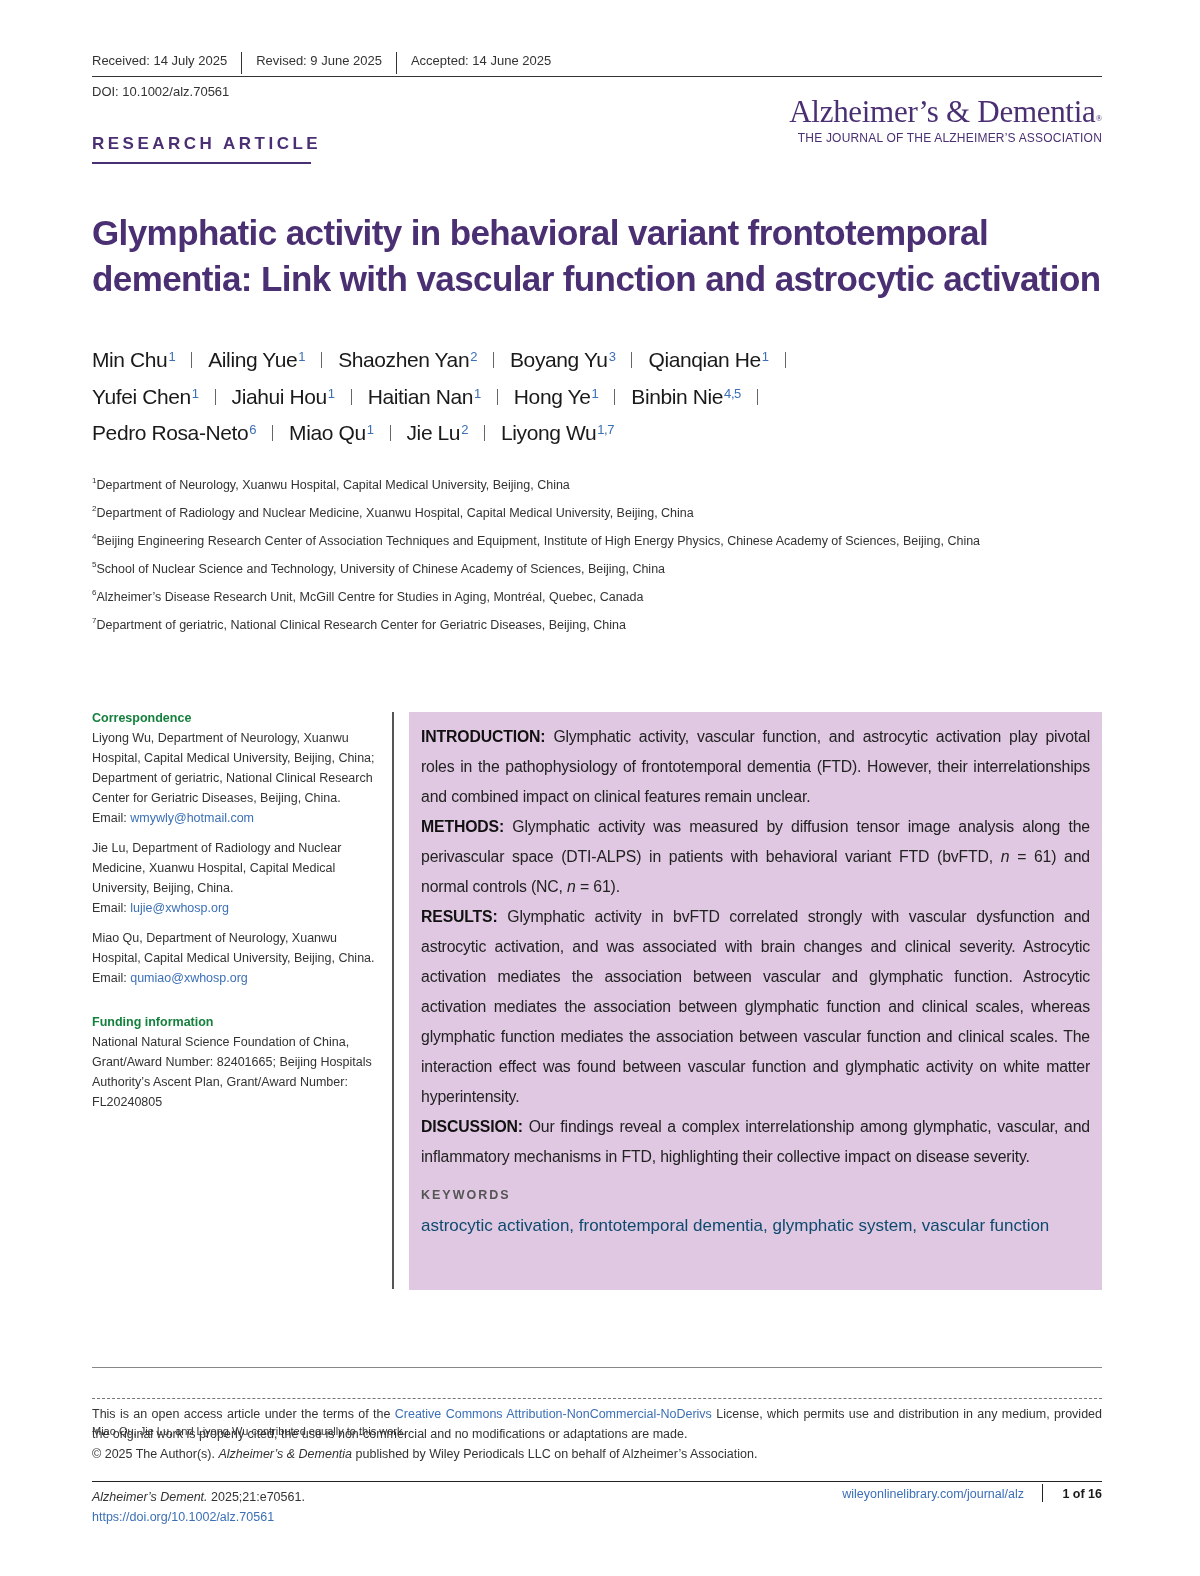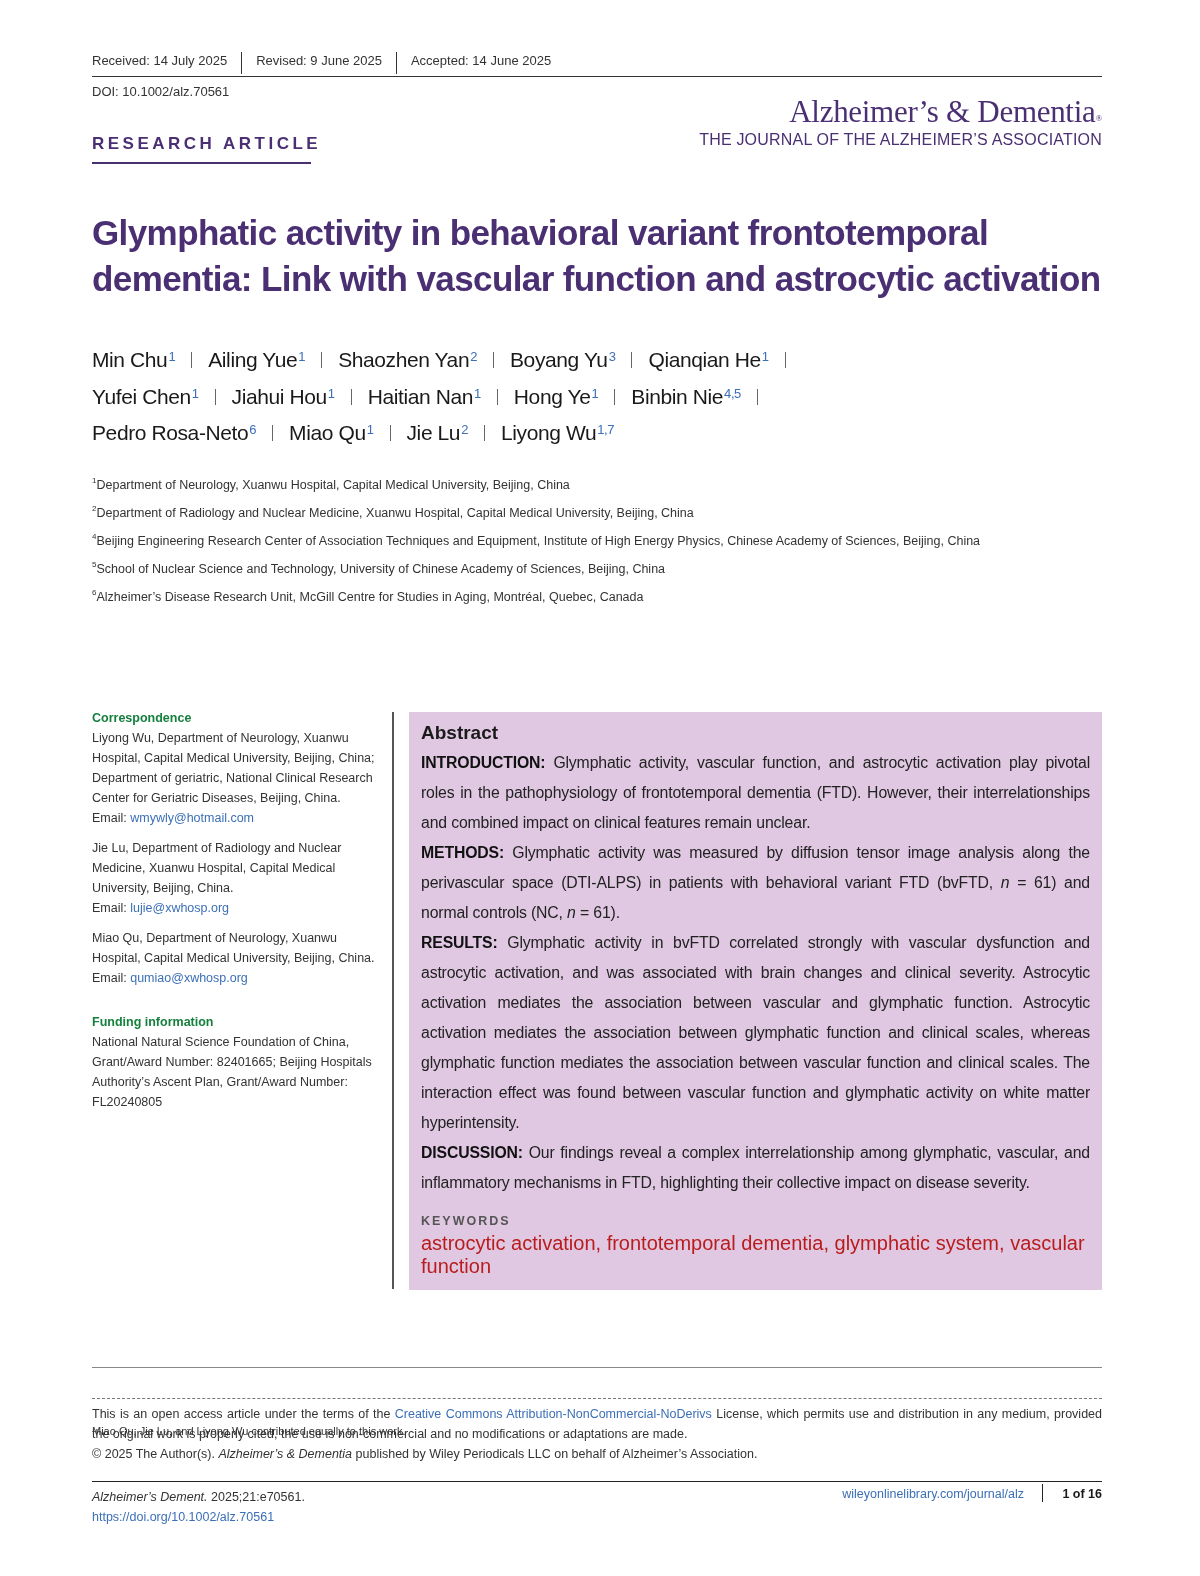--- a/index.html
+++ b/index.html
@@ -14,21 +14,21 @@
     .dates span { padding-right: 14px; line-height: 18px; }
     .dates .sep { border-left: 1px solid #333; height: 22px; margin-right: 14px; padding: 0; }
     .doi { position: absolute; left: 92px; top: 84px; font-size: 13px; color: #333; }
 
     .article-type { position: absolute; left: 92px; top: 134px; font-size: 17px; font-weight: bold; letter-spacing: 3.5px; color: #4a2f73; }
     .article-type-rule { position: absolute; left: 92px; top: 162px; width: 219px; height: 2px; background: #4a2f73; }
 
     .journal-logo { position: absolute; right: 98px; top: 96px; text-align: right; }
     .journal-name { font-family: "Liberation Serif", "DejaVu Serif", serif; font-size: 31px; color: #4a2f73; letter-spacing: -0.3px; line-height: 32px; }
     .journal-name sup { font-size: 9px; vertical-align: top; position: relative; top: 6px; }
-    .journal-sub { font-size: 16px; color: #4a2f73; letter-spacing: 0.2px; margin-top: 3px; }
+    .journal-sub { font-size: 12px; color: #4a2f73; letter-spacing: 0.2px; margin-top: 3px; }
 
     .title { position: absolute; left: 92px; top: 210px; width: 1020px; font-size: 35px; font-weight: bold; color: #4a2f73; line-height: 46px; letter-spacing: -0.6px; }
 
     
     .authors { position: absolute; left: 92px; top: 342px; width: 1010px; font-size: 21px; line-height: 36.5px; color: #1a1a1a; letter-spacing: -0.4px; }
     .author-row { display: flex; align-items: center; white-space: nowrap; }
     .author { display: inline-flex; align-items: flex-start; }
     .author sup { font-size: 13px; color: #3b6fb6; margin-left: 1px; position: relative; top: -3px; }
     .author-sep { display: inline-block; width: 1px; height: 16px; background: #666; margin: 0 16px; }
 
@@ -42,21 +42,21 @@
     .left-col .block { margin-bottom: 10px; }
     .left-col .gap { height: 14px; }
     .col-divider { position: absolute; left: 392px; top: 712px; width: 2px; height: 577px; background: #555; }
 
     
     .abstract { position: absolute; left: 409px; top: 712px; width: 693px; height: 578px; background: #e0c8e2; padding: 10px 12px 0 12px; }
     .abstract h2 { font-size: 19px; font-weight: bold; color: #1a1a1a; margin-bottom: 4px; }
     .abstract p { font-size: 15.8px; line-height: 30px; color: #222; text-align: justify; letter-spacing: -0.15px; }
     .abstract p b { color: #111; }
     .keywords-head { margin-top: 16px; font-size: 12.5px; letter-spacing: 2px; color: #555; font-weight: bold; }
-    .keywords { font-size: 20px; color: #b91c1c; margin-top: 4px; }
+    .keywords { font-size: 17px; color: #0c4a6e; margin-top: 14px; }
 
     
     .foot-rule { position: absolute; left: 92px; top: 1367px; width: 1010px; height: 1px; background: #888; }
     .equal-contrib { position: absolute; left: 92px; top: 1425px; font-size: 11px; color: #333; }
     .dash-rule { position: absolute; left: 92px; top: 1398px; width: 1010px; border-top: 1px dashed #777; }
     .license { position: absolute; left: 92px; top: 1404px; width: 1010px; font-size: 12.5px; line-height: 20px; color: #333; text-align: justify; }
 
     .bottom-rule { position: absolute; left: 92px; top: 1481px; width: 1010px; height: 1px; background: #222; }
     .citation { position: absolute; left: 92px; top: 1487px; font-size: 12.5px; line-height: 20px; color: #333; }
     .citation i { }
@@ -165,20 +165,21 @@
         </span>
     </div>
   </div>
 
   <div class="affils">
     <div class="affil"><sup>1</sup><span>Department of Neurology, Xuanwu Hospital, Capital Medical University, Beijing, China</span></div>
     <div class="affil"><sup>2</sup><span>Department of Radiology and Nuclear Medicine, Xuanwu Hospital, Capital Medical University, Beijing, China</span></div>
     <div class="affil"><sup>4</sup><span>Beijing Engineering Research Center of Association Techniques and Equipment, Institute of High Energy Physics, Chinese Academy of Sciences, Beijing, China</span></div>
     <div class="affil"><sup>5</sup><span>School of Nuclear Science and Technology, University of Chinese Academy of Sciences, Beijing, China</span></div>
     <div class="affil"><sup>6</sup><span>Alzheimer’s Disease Research Unit, McGill Centre for Studies in Aging, Montréal, Quebec, Canada</span></div>
+    <div class="affil"><sup>7</sup><span>Department of geriatric, National Clinical Research Center for Geriatric Diseases, Beijing, China</span></div>
   </div>
 
   <div class="left-col">
     <div class="head">Correspondence</div>
     <div class="block">
       <span>Liyong Wu, Department of Neurology, Xuanwu Hospital, Capital Medical University, Beijing, China; Department of geriatric, National Clinical Research Center for Geriatric Diseases, Beijing, China.</span><br>
       <span>Email: </span><a>wmywly@hotmail.com</a>
     </div>
     <div class="block">
       <span>Jie Lu, Department of Radiology and Nuclear Medicine, Xuanwu Hospital, Capital Medical University, Beijing, China.</span><br>
@@ -188,21 +189,20 @@
       <span>Miao Qu, Department of Neurology, Xuanwu Hospital, Capital Medical University, Beijing, China.</span><br>
       <span>Email: </span><a>qumiao@xwhosp.org</a>
     </div>
     <div class="gap"></div>
     <div class="head">Funding information</div>
     <div>National Natural Science Foundation of China, Grant/Award Number: 82401665; Beijing Hospitals Authority’s Ascent Plan, Grant/Award Number: FL20240805</div>
   </div>
   <div class="col-divider"></div>
 
   <div class="abstract">
-    <h2>Abstract</h2>
     <p><b>INTRODUCTION:</b><span> Glymphatic activity, vascular function, and astrocytic activation play pivotal roles in the pathophysiology of frontotemporal dementia (FTD). However, their interrelationships and combined impact on clinical features remain unclear.</span></p>
     <p><b>METHODS:</b><span> Glymphatic activity was measured by diffusion tensor image analysis along the perivascular space (DTI-ALPS) in patients with behavioral variant FTD (bvFTD, </span><i>n</i><span> = 61) and normal controls (NC, </span><i>n</i><span> = 61).</span></p>
     <p><b>RESULTS:</b><span> Glymphatic activity in bvFTD correlated strongly with vascular dysfunction and astrocytic activation, and was associated with brain changes and clinical severity. Astrocytic activation mediates the association between vascular and glymphatic func­tion. Astrocytic activation mediates the association between glymphatic function and clinical scales, whereas glymphatic function mediates the association between vascular function and clinical scales. The interaction effect was found between vascular function and glymphatic activity on white matter hyperintensity.</span></p>
     <p><b>DISCUSSION:</b><span> Our findings reveal a complex interrelationship among glymphatic, vas­cular, and inflammatory mechanisms in FTD, highlighting their collective impact on disease severity.</span></p>
     <div class="keywords-head">KEYWORDS</div>
     <div class="keywords">astrocytic activation, frontotemporal dementia, glymphatic system, vascular function</div>
   </div>
 
   <div class="foot-rule"></div>
   <div class="equal-contrib">Miao Qu, Jie Lu, and Liyong Wu contributed equally to this work.</div>

